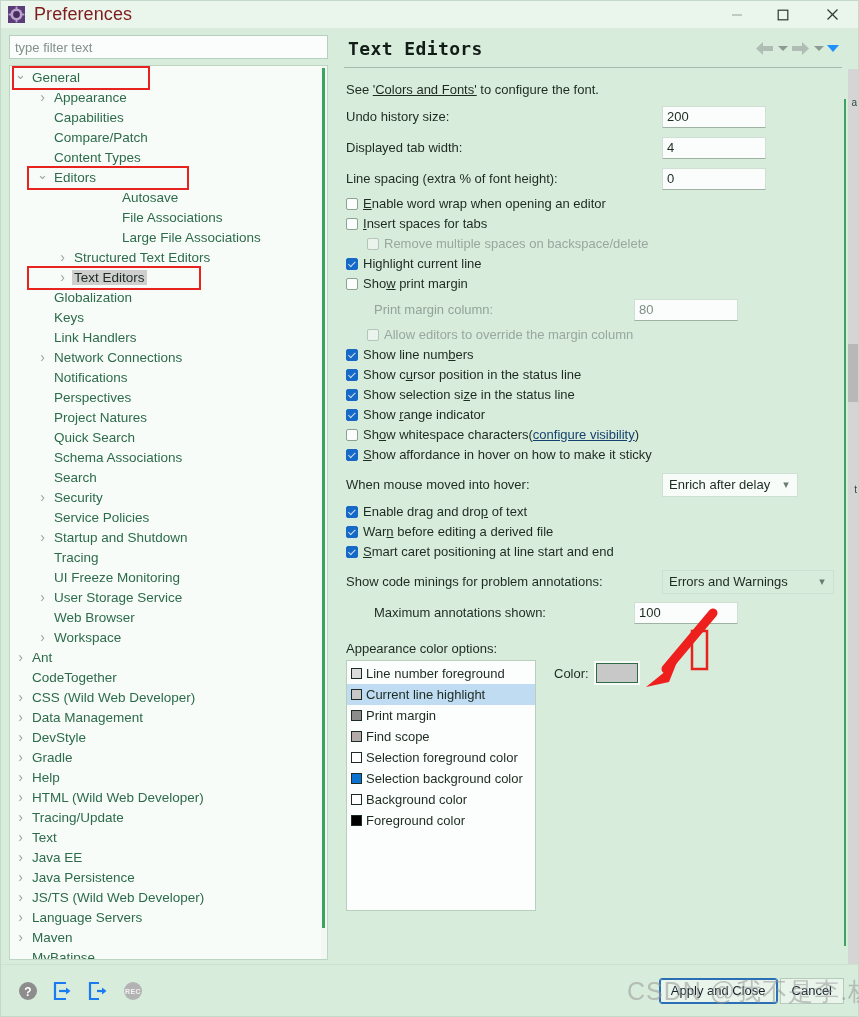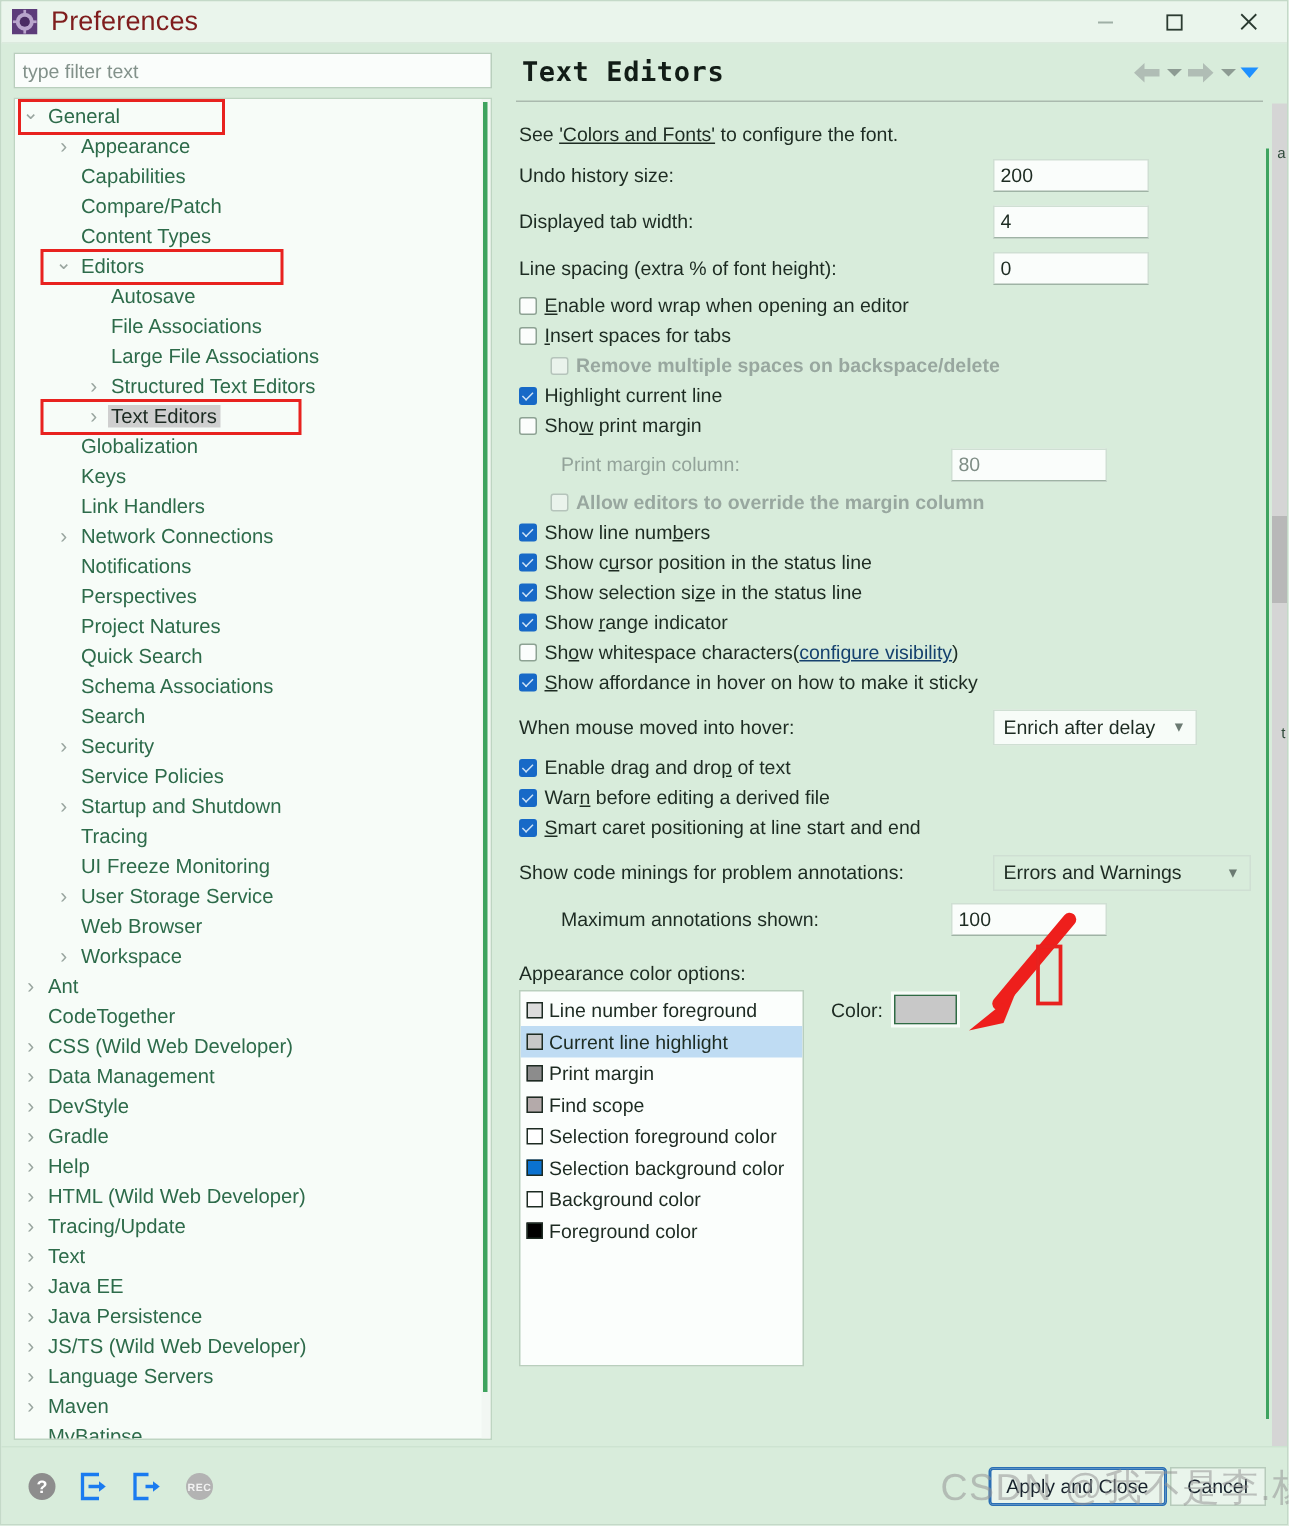--- a/index.html
+++ b/index.html
@@ -123,21 +123,21 @@
     height: 20px;
     border: 2px solid #e8221f;
     pointer-events: none;
   }
   
   .d0 { padding-left: 4px; }
   .d1 { padding-left: 26px; }
   .d2 { padding-left: 46px; }
   .d0n { padding-left: 20px; }
   .d1n { padding-left: 42px; }
-  .d2n { padding-left: 62px; }
+  .d2n { padding-left: 62px; margin-left: 48px; }
 
   #tree-scroll {
     position: absolute;
     right: 0; top: 0; bottom: 0;
     width: 6px;
     background: #f2f7f3;
   }
   #tree-thumb {
     position: absolute;
     left: 1px; width: 3px;
@@ -253,21 +253,21 @@
 
   .cb-row {
     display: flex; align-items: center;
     height: 19px;
     margin-top: 1px;
     font-size: 13px;
     color: #1d2b22;
     white-space: nowrap;
   }
   .cb-row.sub { padding-left: 21px; }
-  .cb-row.dim { color: #98a79f; font-weight: bold; }
+  .cb-row.dim { color: #98a79f; }
   .cb {
     width: 12px; height: 12px; min-width: 12px;
     border: 1px solid #8da293;
     background: #fbfdfc;
     border-radius: 2px;
     margin-right: 5px;
     display: inline-flex;
     align-items: center; justify-content: center;
   }
   .cb.on {

